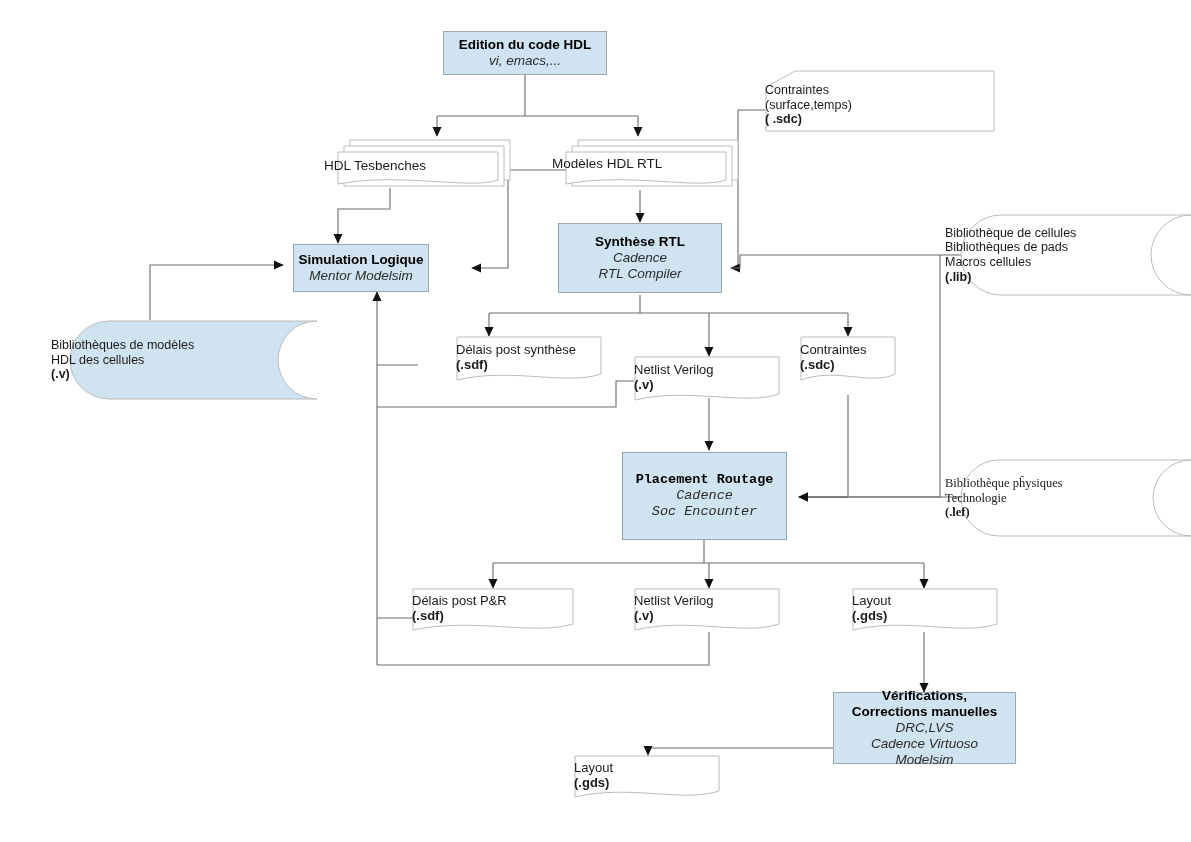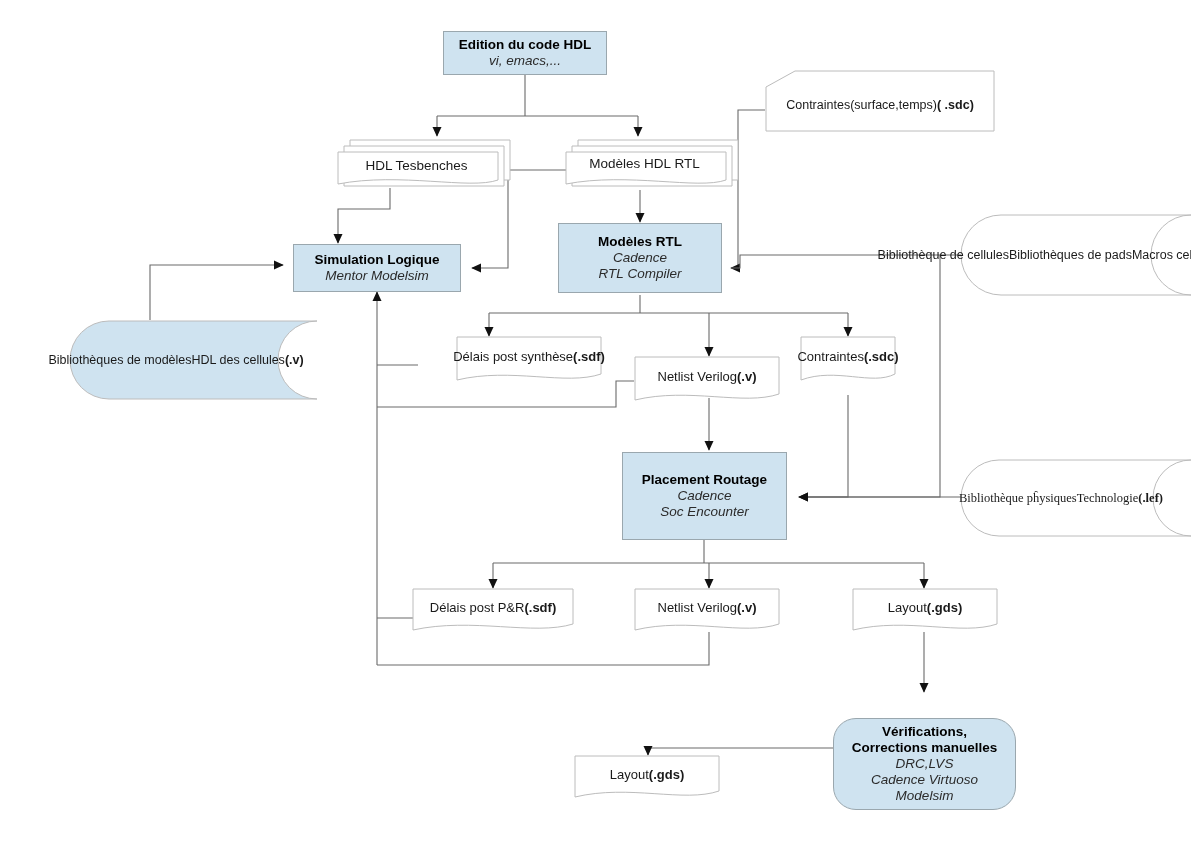--- a/index.html
+++ b/index.html
@@ -16,21 +16,21 @@
   
   .proc{background:#cfe3f0;border:1px solid #9aa7ae;}
   .proc .t{font-weight:bold;font-size:13.5px;color:#000;}
   .proc .s{font-style:italic;font-size:13.5px;color:#2b2b2b;}
 
   
   .doc{font-size:13px;color:#1a1a1a;}
   .doc .b{font-weight:bold;}
   .doc-body{position:absolute;left:0;top:0;width:100%;height:100%;}
   .doc-txt{position:relative;z-index:2;width:100%;
-           display:flex;flex-direction:row;align-items:flex-start;justify-content:center;}
+           display:flex;flex-direction:column;align-items:flex-start;justify-content:center;}
 
   
   .stack{font-size:13.5px;color:#1a1a1a;}
 
   
   .db{font-size:12.5px;color:#1a1a1a;}
   .db .b{font-weight:bold;font-size:12.5px;}
 
   
   .note{font-size:12.5px;color:#1a1a1a;}
@@ -133,27 +133,27 @@
     <svg class="doc-body" viewBox="0 0 230 62" preserveAspectRatio="none">
       <path d="M1,17 L30,1 L229,1 L229,61 L1,61 Z" fill="#ffffff" stroke="#bcbcbc" stroke-width="1"></path>
     </svg>
     <div class="doc-txt" style="padding-top:8px;">
       <span class="ln">Contraintes</span>
       <span class="ln">(surface,temps)</span>
       <span class="ln b">( .sdc)</span>
     </div>
   </div>
 
-  <div class="node proc" style="left:293px;top:244px;width:168px;height:48px;">
+  <div class="node proc" style="left:293px;top:244px;width:136px;height:48px;">
     <span class="ln t">Simulation Logique</span>
     <span class="ln s">Mentor Modelsim</span>
   </div>
 
   <div class="node proc" style="left:558px;top:223px;width:164px;height:70px;">
-    <span class="ln t">Modèles RTL</span>
+    <span class="ln t">Synthèse RTL</span>
     <span class="ln s">Cadence</span>
     <span class="ln s">RTL Compiler</span>
   </div>
 
   <div class="node db" style="left:960px;top:214px;width:232px;height:82px;">
     <svg class="doc-body" viewBox="0 0 232 82" preserveAspectRatio="none">
       <path d="M41,1 H231 A40,40 0 0 0 231,81 H41 A40,40 0 0 1 41,1 Z" fill="#ffffff" stroke="#bcbcbc" stroke-width="1"></path>
     </svg>
     <div class="doc-txt" style="padding-right:30px;">
       <span class="ln">Bibliothèque de cellules</span>
@@ -197,21 +197,21 @@
   <div class="node doc" style="left:800px;top:336px;width:96px;height:50px;">
     <svg class="doc-body" viewBox="0 0 96 50" preserveAspectRatio="none">
       <path d="M1,1 H95 V38 C72,50 36,31 1,44 Z" fill="#ffffff" stroke="#bcbcbc" stroke-width="1"></path>
     </svg>
     <div class="doc-txt" style="padding-bottom:8px;">
       <span class="ln">Contraintes</span>
       <span class="ln b">(.sdc)</span>
     </div>
   </div>
 
-  <div class="node proc" style="left:622px;top:452px;width:165px;height:88px;">
+  <div class="node proc" style="left:622px;top:452px;width:165px;height:88px;font-family:Liberation Mono, monospace;">
     <span class="ln t">Placement Routage</span>
     <span class="ln s">Cadence</span>
     <span class="ln s">Soc Encounter</span>
   </div>
 
   <div class="node db" style="left:960px;top:459px;width:232px;height:78px;font-family:Liberation Serif, serif;">
     <svg class="doc-body" viewBox="0 0 232 78" preserveAspectRatio="none">
       <path d="M39,1 H231 A38,38 0 0 0 231,77 H39 A38,38 0 0 1 39,1 Z" fill="#ffffff" stroke="#bcbcbc" stroke-width="1"></path>
     </svg>
     <div class="doc-txt" style="padding-right:30px;">
@@ -244,21 +244,21 @@
   <div class="node doc" style="left:852px;top:588px;width:146px;height:48px;">
     <svg class="doc-body" viewBox="0 0 146 48" preserveAspectRatio="none">
       <path d="M1,1 H145 V36 C110,48 55,29 1,42 Z" fill="#ffffff" stroke="#bcbcbc" stroke-width="1"></path>
     </svg>
     <div class="doc-txt" style="padding-bottom:8px;">
       <span class="ln">Layout</span>
       <span class="ln b">(.gds)</span>
     </div>
   </div>
 
-  <div class="node proc" style="left:833px;top:718px;width:183px;height:92px;border-radius:23px;">
+  <div class="node proc" style="left:833px;top:692px;width:183px;height:72px;">
     <span class="ln t">Vérifications,</span>
     <span class="ln t">Corrections manuelles</span>
     <span class="ln s">DRC,LVS</span>
     <span class="ln s">Cadence Virtuoso</span>
     <span class="ln s">Modelsim</span>
   </div>
 
   <div class="node doc" style="left:574px;top:755px;width:146px;height:48px;">
     <svg class="doc-body" viewBox="0 0 146 48" preserveAspectRatio="none">
       <path d="M1,1 H145 V36 C110,48 55,29 1,42 Z" fill="#ffffff" stroke="#bcbcbc" stroke-width="1"></path>

